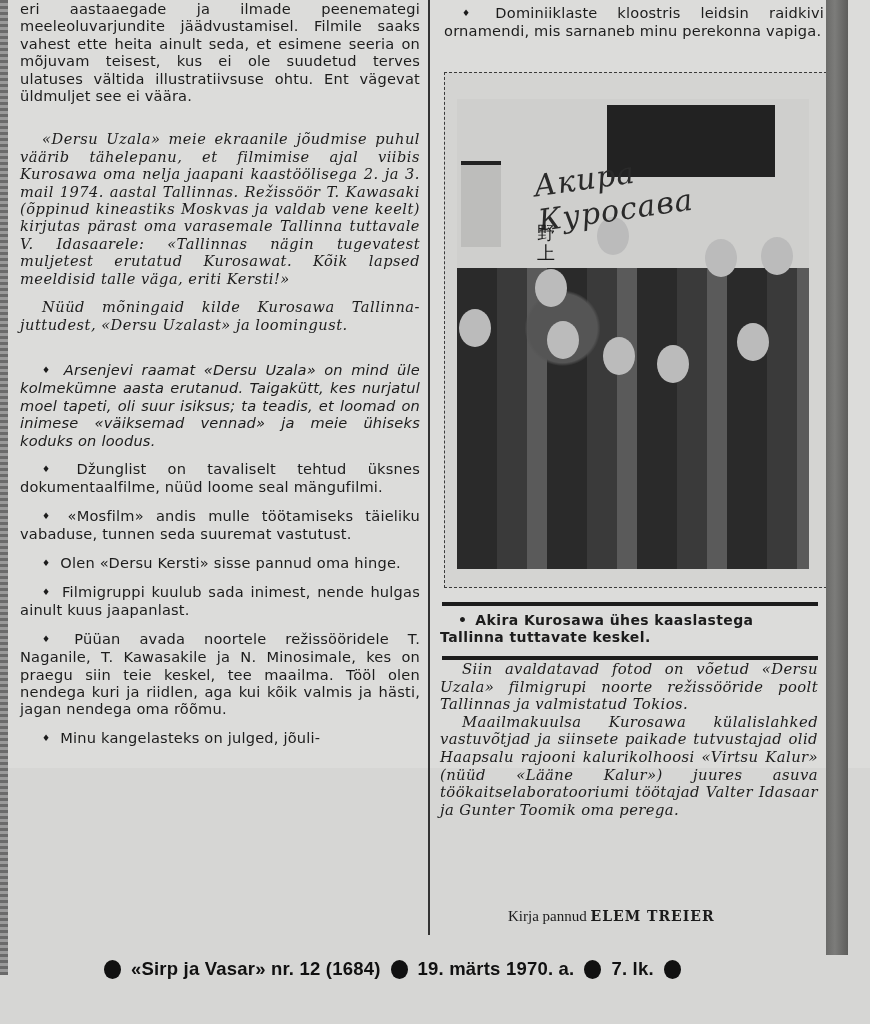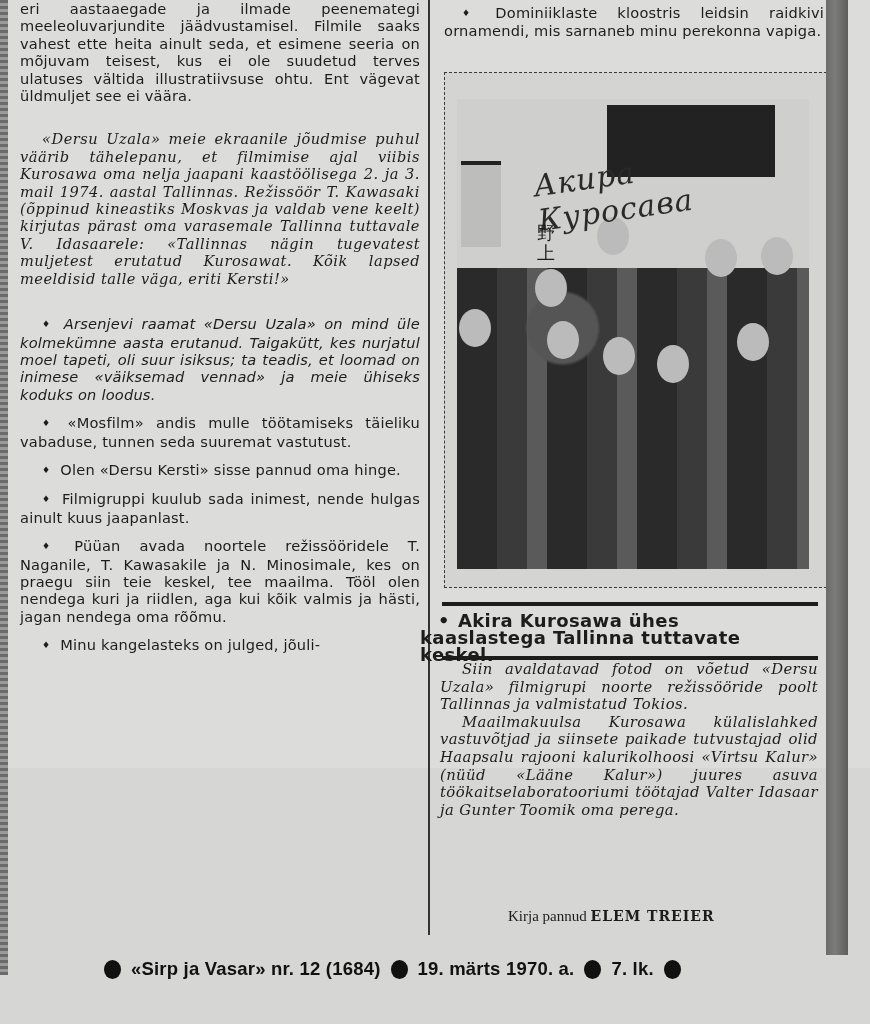--- a/index.html
+++ b/index.html
@@ -58,22 +58,22 @@
                 repeating-linear-gradient(90deg, #2a2a2a 0 40px, #3a3a3a 40px 70px, #5a5a5a 70px 90px);
   }
   .photo .head { position:absolute; width:32px; height:38px; border-radius:50%; background:#bbb; }
   .signature {
     position: absolute; left: 90px; top: 78px; width: 250px;
     font-family: "DejaVu Serif", serif; font-style: italic; font-size: 30px; color: #2a2a2a;
     transform: rotate(-8deg); letter-spacing: 1px;
   }
   .rule { position: absolute; left: 434px; width: 376px; height: 4px; background: #1c1c1c; }
   .caption {
-    position: absolute; left: 412px; top: 612px; width: 378px;
-    font-family: "DejaVu Sans", sans-serif; font-weight: bold; font-size: 18px; line-height: 17px;
+    position: absolute; left: 432px; top: 612px; width: 378px;
+    font-family: "DejaVu Sans", sans-serif; font-weight: bold; font-size: 14px; line-height: 17px;
     text-indent: 18px; letter-spacing: 0.4px;
   }
   .caption::before { content: "\2022"; margin-right: 8px; }
   .right-text {
     position: absolute; left: 432px; top: 660px; width: 378px;
     font-family: "DejaVu Serif", serif; font-style: italic; font-size: 14.8px; line-height: 17.6px;
     text-align: justify; letter-spacing: 0.4px;
   }
   .byline {
     position: absolute; left: 500px; top: 908px; font-size: 15px; font-family: "Liberation Serif", serif;
@@ -92,22 +92,24 @@
 </style>
 </head>
 <body>
 
 <div class="left-edge"></div>
 <div class="page">
 
   <div class="col-left">
     <p class="upright">eri aastaaegade ja ilmade peenemategi meeleoluvarjundite jäädvustamisel. Filmile saaks vahest ette heita ainult seda, et esimene seeria on mõjuvam teisest, kus ei ole suudetud terves ulatuses vältida illustratiivsuse ohtu. Ent vägevat üldmuljet see ei väära.</p>
     <p class="italic indent" style="margin-top:26px;">«Dersu Uzala» meie ekraanile jõudmise puhul väärib tähelepanu, et filmimise ajal viibis Kurosawa oma nelja jaapani kaastöölisega 2. ja 3. mail 1974. aastal Tallinnas. Režissöör T. Kawasaki (õppinud kineastiks Moskvas ja valdab vene keelt) kirjutas pärast oma varasemale Tallinna tuttavale V. Idasaarele: «Tallinnas nägin tugevatest muljetest erutatud Kurosawat. Kõik lapsed meeldisid talle väga, eriti Kersti!»</p>
+    <p class="italic indent para-gap">Nüüd mõningaid kilde Kurosawa Tallinna-juttudest, «Dersu Uzalast» ja loomingust.</p>
 
     <p class="upright indent bullet" style="margin-top:28px;font-style:italic;">Arsenjevi raamat «Dersu Uzala» on mind üle kolmekümne aasta erutanud. Taigakütt, kes nurjatul moel tapeti, oli suur isiksus; ta teadis, et loomad on inimese «väiksemad vennad» ja meie ühiseks koduks on loodus.</p>
+    <p class="upright indent bullet para-gap">Džunglist on tavaliselt tehtud üksnes dokumentaalfilme, nüüd loome seal mängufilmi.</p>
     <p class="upright indent bullet para-gap">«Mosfilm» andis mulle töötamiseks täieliku vabaduse, tunnen seda suuremat vastutust.</p>
     <p class="upright indent bullet para-gap">Olen «Dersu Kersti» sisse pannud oma hinge.</p>
     <p class="upright indent bullet para-gap">Filmigruppi kuulub sada inimest, nende hulgas ainult kuus jaapanlast.</p>
     <p class="upright indent bullet para-gap">Püüan avada noortele režissööridele T. Naganile, T. Kawasakile ja N. Minosimale, kes on praegu siin teie keskel, tee maailma. Tööl olen nendega kuri ja riidlen, aga kui kõik valmis ja hästi, jagan nendega oma rõõmu.</p>
     <p class="upright indent bullet para-gap">Minu kangelasteks on julged, jõuli-</p>
   </div>
 
   <div class="col-sep"></div>
 
   <p class="top-right-item bullet" style="text-indent:18px;">Dominiiklaste kloostris leidsin raidkivi ornamendi, mis sarnaneb minu perekonna vapiga.</p>

